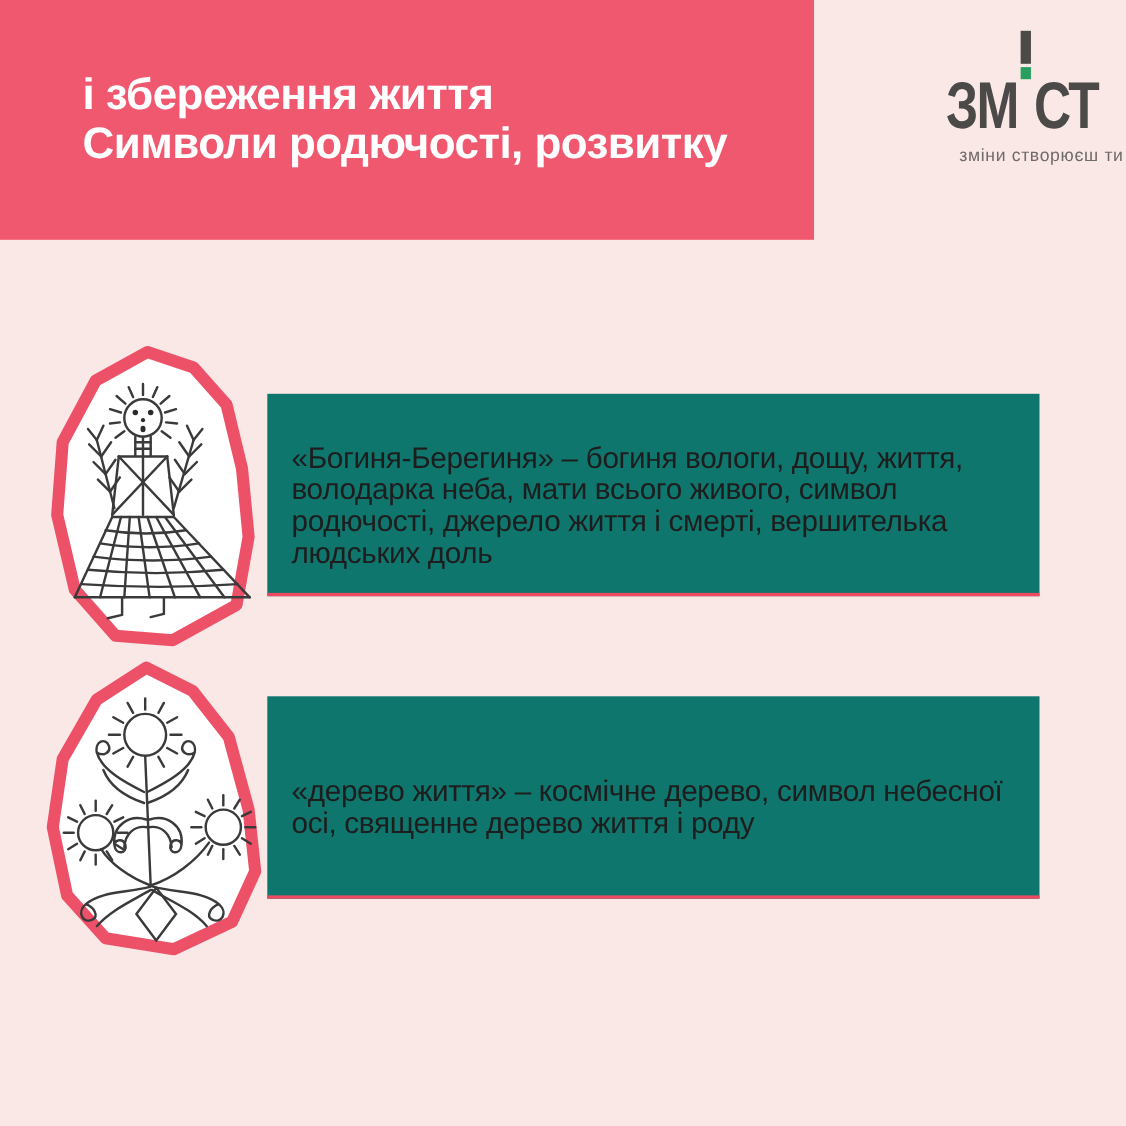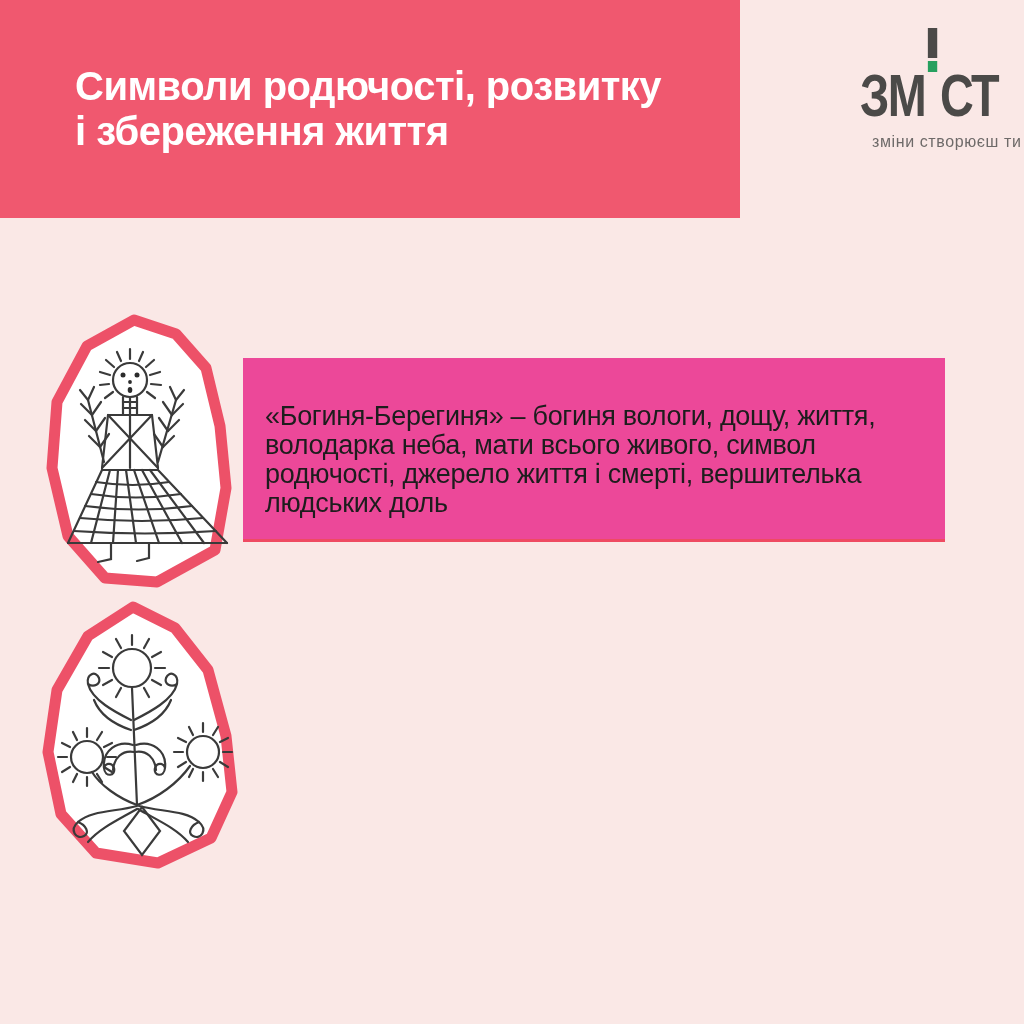--- a/index.html
+++ b/index.html
@@ -13,54 +13,57 @@
 
   
   .logo{position:absolute;left:860px;top:68px;width:160px;}
   .logo-word{font-weight:700;font-size:60px;line-height:56px;color:#4B4A48;letter-spacing:-2px;transform:scaleX(0.78);transform-origin:left bottom;white-space:nowrap;}
   .excl{display:inline-block;position:relative;width:13px;height:44px;margin:0 3px;}
   .excl .bar{position:absolute;top:-44px;left:0;width:12px;height:30px;background:#4B4A48;}
   .excl .dot{position:absolute;top:-11px;left:0;width:12px;height:11px;background:#27A05F;}
   .tagline{margin-top:9px;font-size:16px;color:#6E6A69;letter-spacing:0.6px;white-space:nowrap;margin-left:12px;}
 
   
-  .card{position:absolute;left:243px;width:702px;height:184px;background:#ec4899;border-bottom:3px solid #EF4A62;box-sizing:border-box;}
+  .card{position:absolute;left:243px;width:702px;height:184px;background:#0f766e;border-bottom:3px solid #EF4A62;box-sizing:border-box;}
   .card p{margin:0;width:680px;font-size:27px;line-height:29px;letter-spacing:-0.3px;color:#1D1D1D;}
   .card1{top:358px;}
   .card1 p{padding:44px 0 0 22px;}
   .card2{top:633px;}
   .card2 p{padding:72px 0 0 22px;}
 
   
   .badge{position:absolute;width:220px;height:290px;}
   .badge1{left:30px;top:310px;}
   .badge2{left:30px;top:600px;}
   .badge svg{display:block;width:100%;height:100%;}
 </style>
 </head>
 <body>
 
 <div class="poster">
 
   <div class="banner">
     <h1>
+      <span>і збереження життя</span>
       <span>Символи родючості, розвитку</span>
-      <span>і збереження життя</span>
     </h1>
   </div>
 
   <div class="logo">
     <div class="logo-word"><span>ЗМ</span><span class="excl"><span class="bar"></span><span class="dot"></span></span><span>СТ</span></div>
     <div class="tagline">зміни створюєш ти</div>
   </div>
 
   <section class="card card1">
     <p>«Богиня-Берегиня» – богиня вологи, дощу, життя, володарка неба, мати всього живого, символ родючості, джерело життя і смерті, вершителька людських доль</p>
   </section>
 
+  <section class="card card2">
+    <p>«дерево життя» – космічне дерево, символ небесної осі, священне дерево життя і роду</p>
+  </section>
 
   <div class="badge badge1">
     <svg viewBox="0 0 220 290">
 
       <path d="M104,10 L146,24 L176,58 L190,116 L196,178 L185,240 L127,272 L75,268 L38,226 L22,158 L27,92 L57,36 Z" fill="#ffffff" stroke="#ED5168" stroke-width="11" stroke-linejoin="round"></path>
       <g stroke="#3A3A3A" stroke-width="2.2" fill="none" stroke-linecap="round">
 
         <circle cx="100" cy="70" r="17"></circle>
         <line x1="100" y1="49" x2="100" y2="39"></line>
           <line x1="109" y1="51" x2="113" y2="42"></line>

